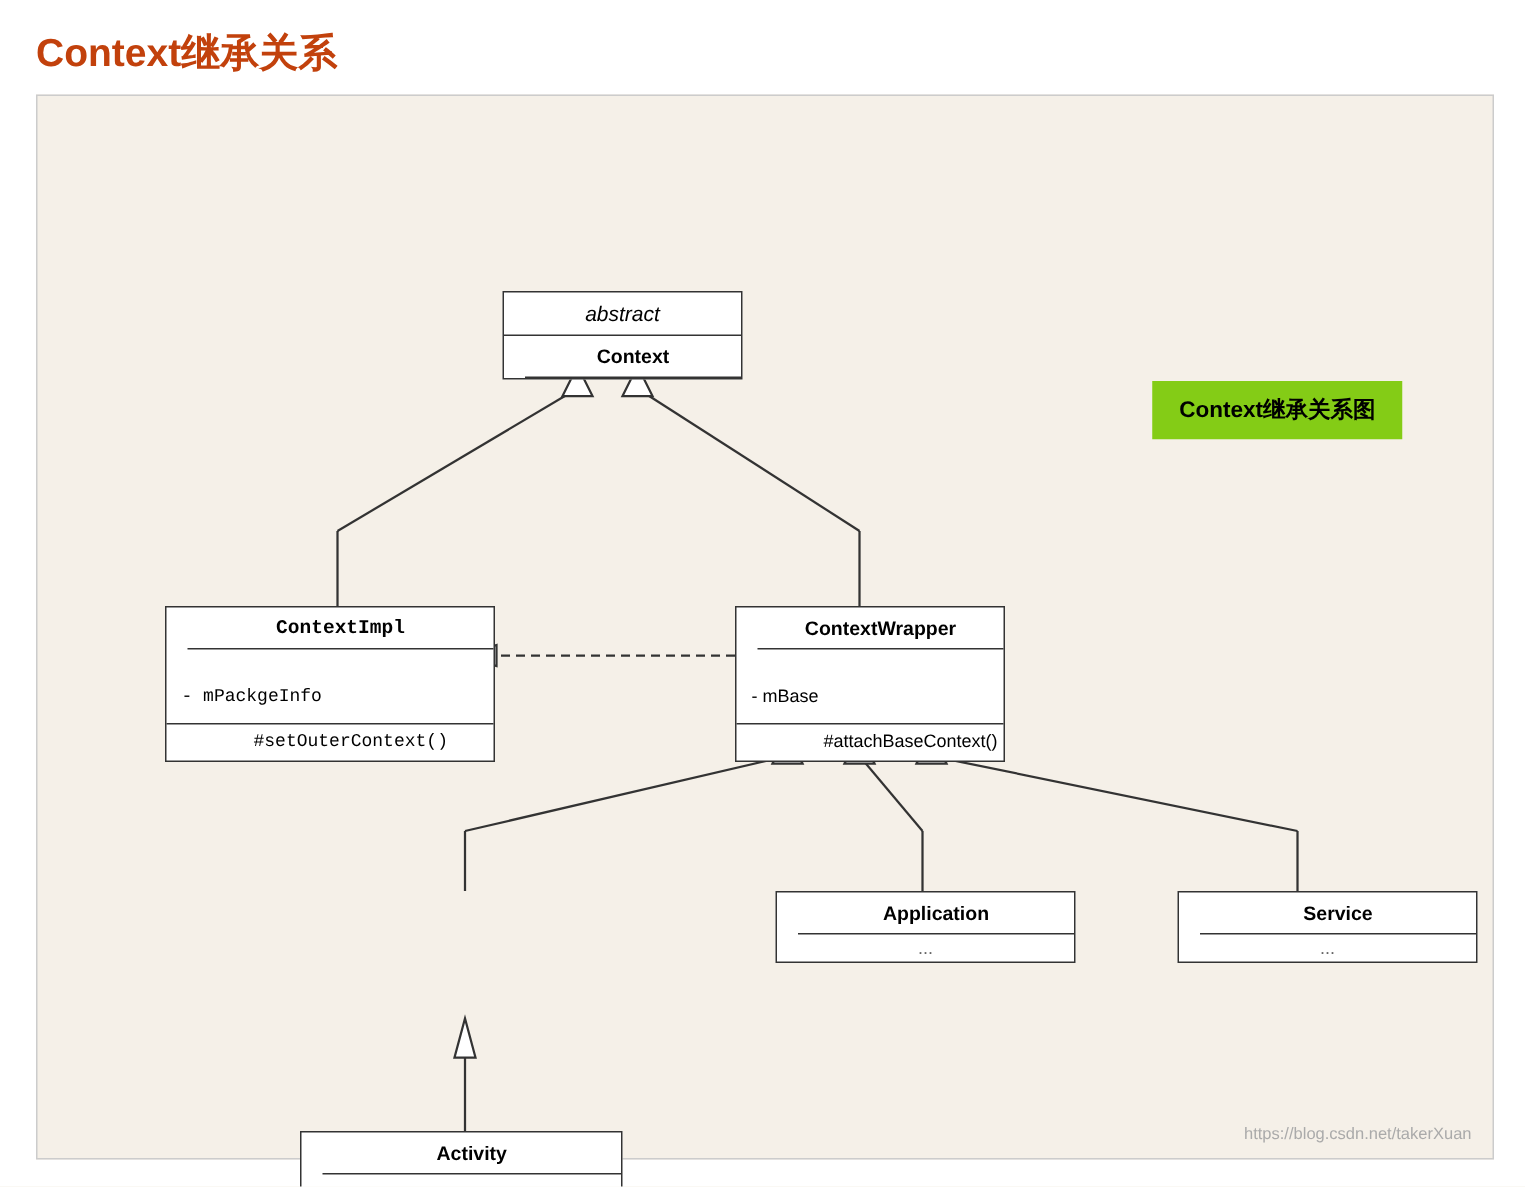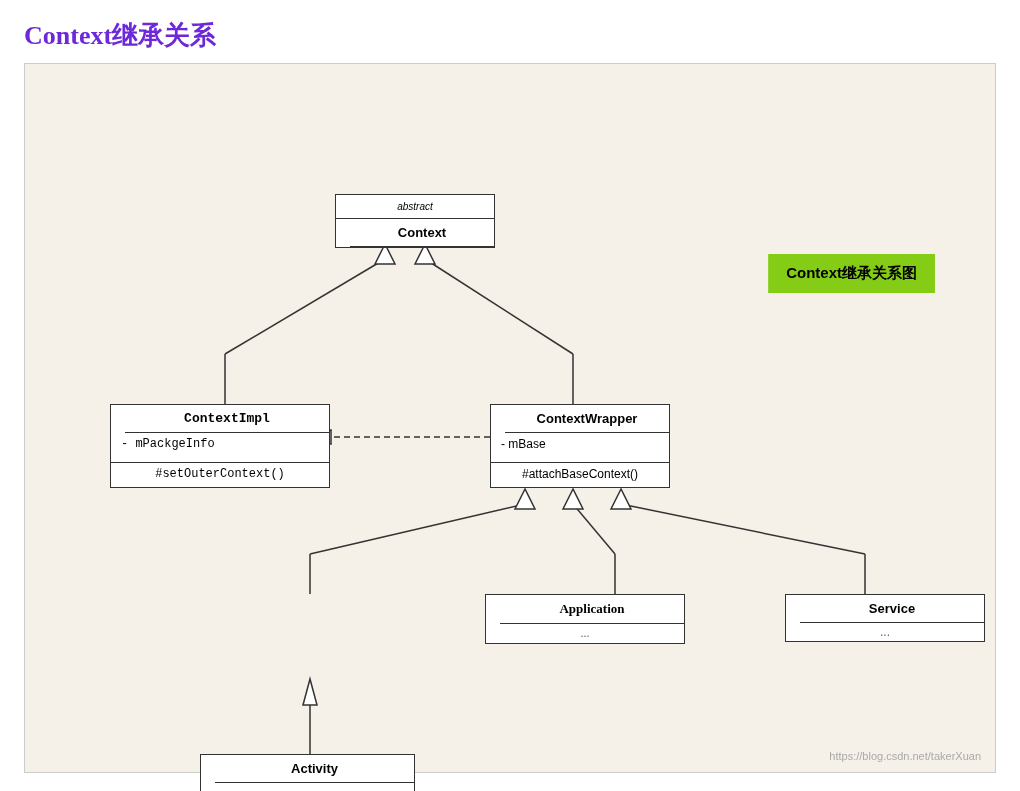--- a/index.html
+++ b/index.html
@@ -7,22 +7,21 @@
       font-family: Arial, sans-serif;
       background: #fff;
       width: 1020px;
       height: 791px;
       overflow: hidden;
     }
     .page-title {
       font-size: 26px;
       font-weight: bold;
       padding: 18px 24px 10px 24px;
-      color: #6d28d9;
-      font-family: Liberation Serif, serif;
+      color: #c2410c;
     }
     .diagram-area {
       margin: 0 24px 16px 24px;
       background: #f5f0e8;
       border: 1px solid #ccc;
       position: relative;
       height: 710px;
     }
     
     .uml-box {
@@ -35,35 +34,37 @@
       padding: 6px 10px;
       border-bottom: 1px solid #333;
       font-size: 13px;
     }
     .uml-box .box-title.bold {
       font-weight: bold;
       margin-left: 14px;
     }
     .uml-box .box-title.italic {
       font-style: italic;
-      font-size: 10px;
+      font-size: 14px;
       font-weight: normal;
     }
     .uml-box .box-body {
       padding: 4px 10px;
       font-size: 12px;
       text-align: left;
       border-bottom: 1px solid #333;
       min-height: 30px;
+      margin-top: 20px;
     }
     .uml-box .box-body2 {
       padding: 4px 10px;
       font-size: 12px;
-      text-align: center;
+      text-align: left;
       min-height: 24px;
+      margin-left: 48px;
     }
     .uml-box .box-dots {
       padding: 2px 10px;
       font-size: 12px;
       text-align: center;
       color: #666;
     }
 
     
     svg.arrows {
@@ -142,21 +143,21 @@
     <div class="box-body2">#setOuterContext()</div>
   </div>
 
   <div class="uml-box" style="left:465px;top:340px;width:180px;">
     <div class="box-title bold">ContextWrapper</div>
     <div class="box-body">- mBase</div>
     <div class="box-body2">#attachBaseContext()</div>
   </div>
 
 
-  <div class="uml-box" style="left:460px;top:530px;width:200px;font-family:Liberation Serif, serif;">
+  <div class="uml-box" style="left:492px;top:530px;width:200px;">
     <div class="box-title bold">Application</div>
     <div class="box-dots">...</div>
   </div>
 
   <div class="uml-box" style="left:760px;top:530px;width:200px;">
     <div class="box-title bold">Service</div>
     <div class="box-dots">...</div>
   </div>
 
   <div class="uml-box" style="left:175px;top:690px;width:215px;">

